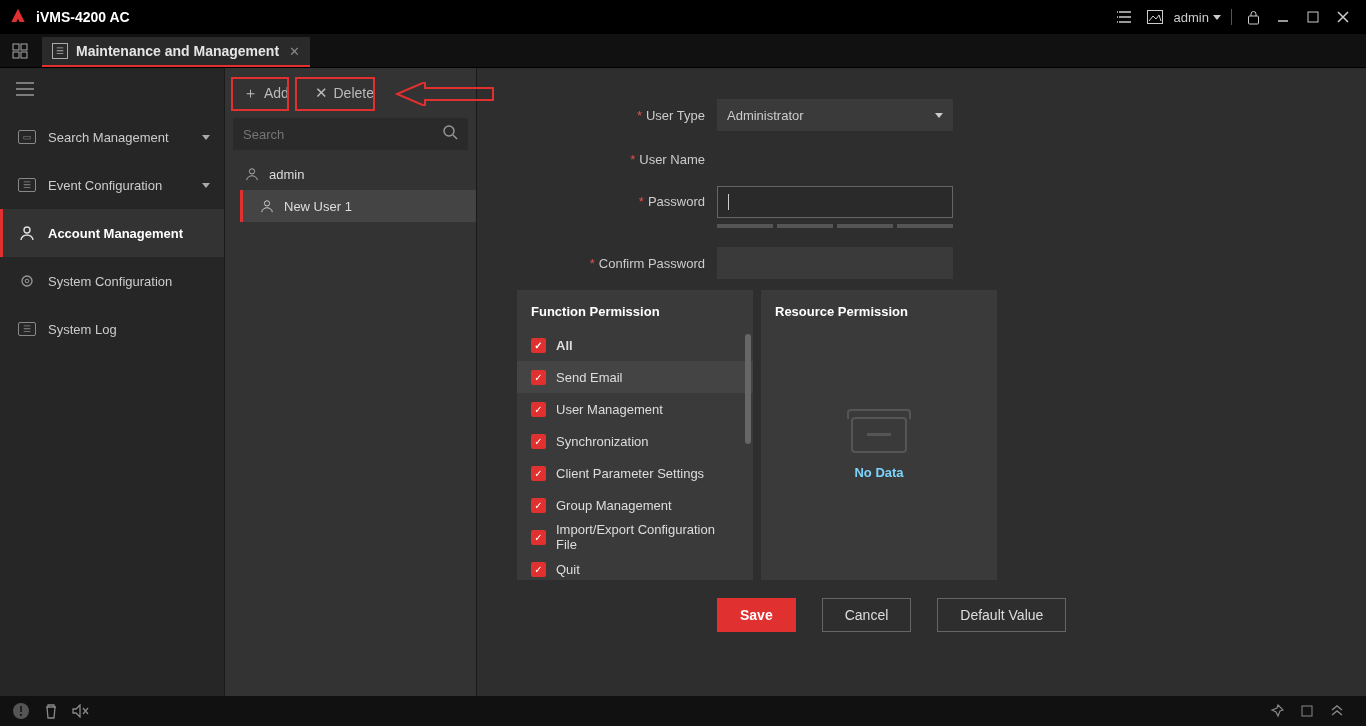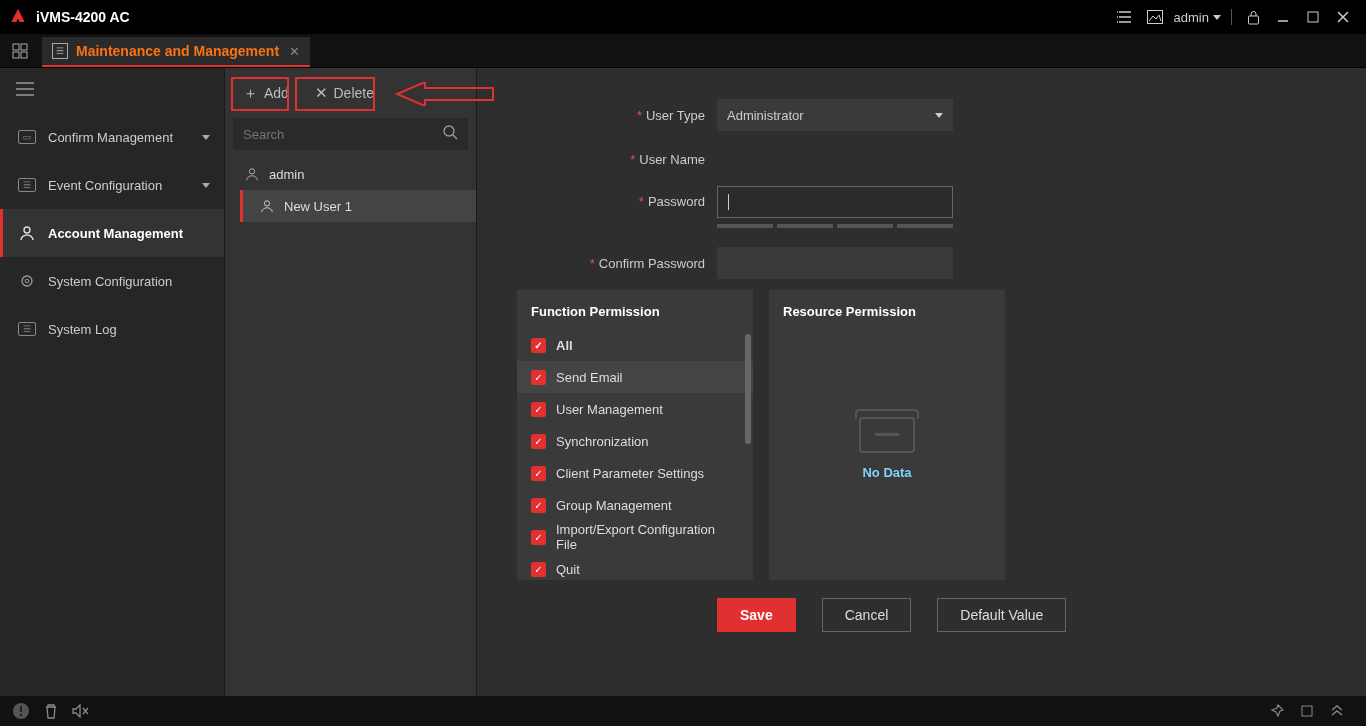--- a/index.html
+++ b/index.html
@@ -14,21 +14,21 @@
 .tb-icon { width:22px; height:22px; display:flex; align-items:center; justify-content:center; margin:0 4px; color:#ccc; cursor:pointer; }
 .tb-sep { width:1px; height:16px; background:#555; margin:0 6px; }
 .tb-user { display:flex; align-items:center; color:#ccc; cursor:pointer; margin:0 4px; }
 .caret-d { width:0;height:0;border-left:4px solid transparent;border-right:4px solid transparent;border-top:5px solid #ccc;margin-left:4px; }
 
 
 .tabbar { height:34px; background:#111; display:flex; align-items:flex-end; padding-left:6px; border-bottom:1px solid #000;}
 .grid-ico { width:28px; display:flex; align-items:center; justify-content:center; height:100%; color:#aaa; cursor:pointer;}
 .tab { height:30px; background:#2a2a2a; display:flex; align-items:center; padding:0 10px; border-bottom:2px solid #e03030; margin-left:8px; }
 .tab .tab-ico { width:16px;height:16px;border:1px solid #aaa; margin-right:8px; display:flex;align-items:center;justify-content:center;font-size:9px;color:#aaa;}
-.tab-title { color:#f97316; font-size:14px; font-weight:600; }
+.tab-title { color:#e5e5e5; font-size:14px; font-weight:600; }
 .tab-close { margin-left:10px; color:#888; cursor:pointer; font-size:13px;}
 
 
 .main { display:flex; height:calc(726px - 34px - 34px - 30px); background:#2e2e2e; }
 
 
 .nav { width:225px; background:#262626; display:flex; flex-direction:column; border-right:1px solid #1a1a1a;}
 .nav .hamb { padding:14px 16px; color:#999; cursor:pointer;}
 .nav-item { height:48px; display:flex; align-items:center; padding-left:18px; color:#ccc; cursor:pointer; position:relative;}
 .nav-item.active { background:#333; font-weight:600; color:#fff; }
@@ -65,21 +65,21 @@
 .lbl { width:200px; text-align:right; padding-right:12px; color:#ccc; font-size:13px;}
 .lbl .req { color:#e05050; margin-right:4px;}
 .val { width:236px; }
 .select { height:32px; background:#3a3a3a; display:flex; align-items:center; padding:0 10px; justify-content:space-between; cursor:pointer;}
 .input { height:32px; background:#3a3a3a; padding:0 10px; display:flex; align-items:center;}
 .input.focus { border:1px solid #666; background:#2a2a2a;}
 .input input { width:100%; background:transparent; border:none; outline:none; color:#ddd; font-size:13px;}
 .cursor-bar { width:1px; height:16px; background:#ccc; }
 .strength { display:flex; gap:4px; margin-top:6px;}
 .strength div { height:4px; flex:1; background:#555;}
-.perm { display:flex; gap:16px; }
+.perm { display:flex; gap:8px; }
 .perm-box { background:#3a3a3a; padding:14px 0; flex-shrink:0;}
 .perm-box.fp { width:236px; height:290px; overflow:hidden; position:relative;}
 .perm-box.rp { width:236px; height:290px; }
 .perm-h { font-weight:600; color:#fff; padding:0 14px 10px;}
 .perm-list { padding:0 14px; }
 .pitem { display:flex; align-items:center; height:32px; color:#ddd; cursor:pointer;}
 .pitem.hov { background:#444; margin:0 -14px; padding:0 14px;}
 .cb { width:15px;height:15px; background:#e03030; border-radius:2px; margin-right:10px; display:flex;align-items:center;justify-content:center;color:#fff;font-size:10px; flex-shrink:0;}
 .pitem.bold { font-weight:600; }
 .scroll { position:absolute; right:2px; top:44px; width:6px; height:110px; background:#666; border-radius:3px;}
@@ -171,21 +171,21 @@
 <div class="main">
 
   <div class="nav">
     <div class="hamb">
       <svg width="18" height="14">
           <path stroke="#999" stroke-width="1.6" d="M0 1h18M0 7h18M0 13h18"></path>
         </svg>
     </div>
     <div class="nav-item">
       <span class="nav-ico">▭</span>
-      <span>Confirm Management</span>
+      <span>Search Management</span>
       <span class="chev"></span>
     </div>
     <div class="nav-item">
       <span class="nav-ico">☰</span>
       <span>Event Configuration</span>
       <span class="chev"></span>
     </div>
     <div class="nav-item active">
       <span class="nav-ico person">
           <svg width="16" height="16" viewBox="0 0 16 16">

